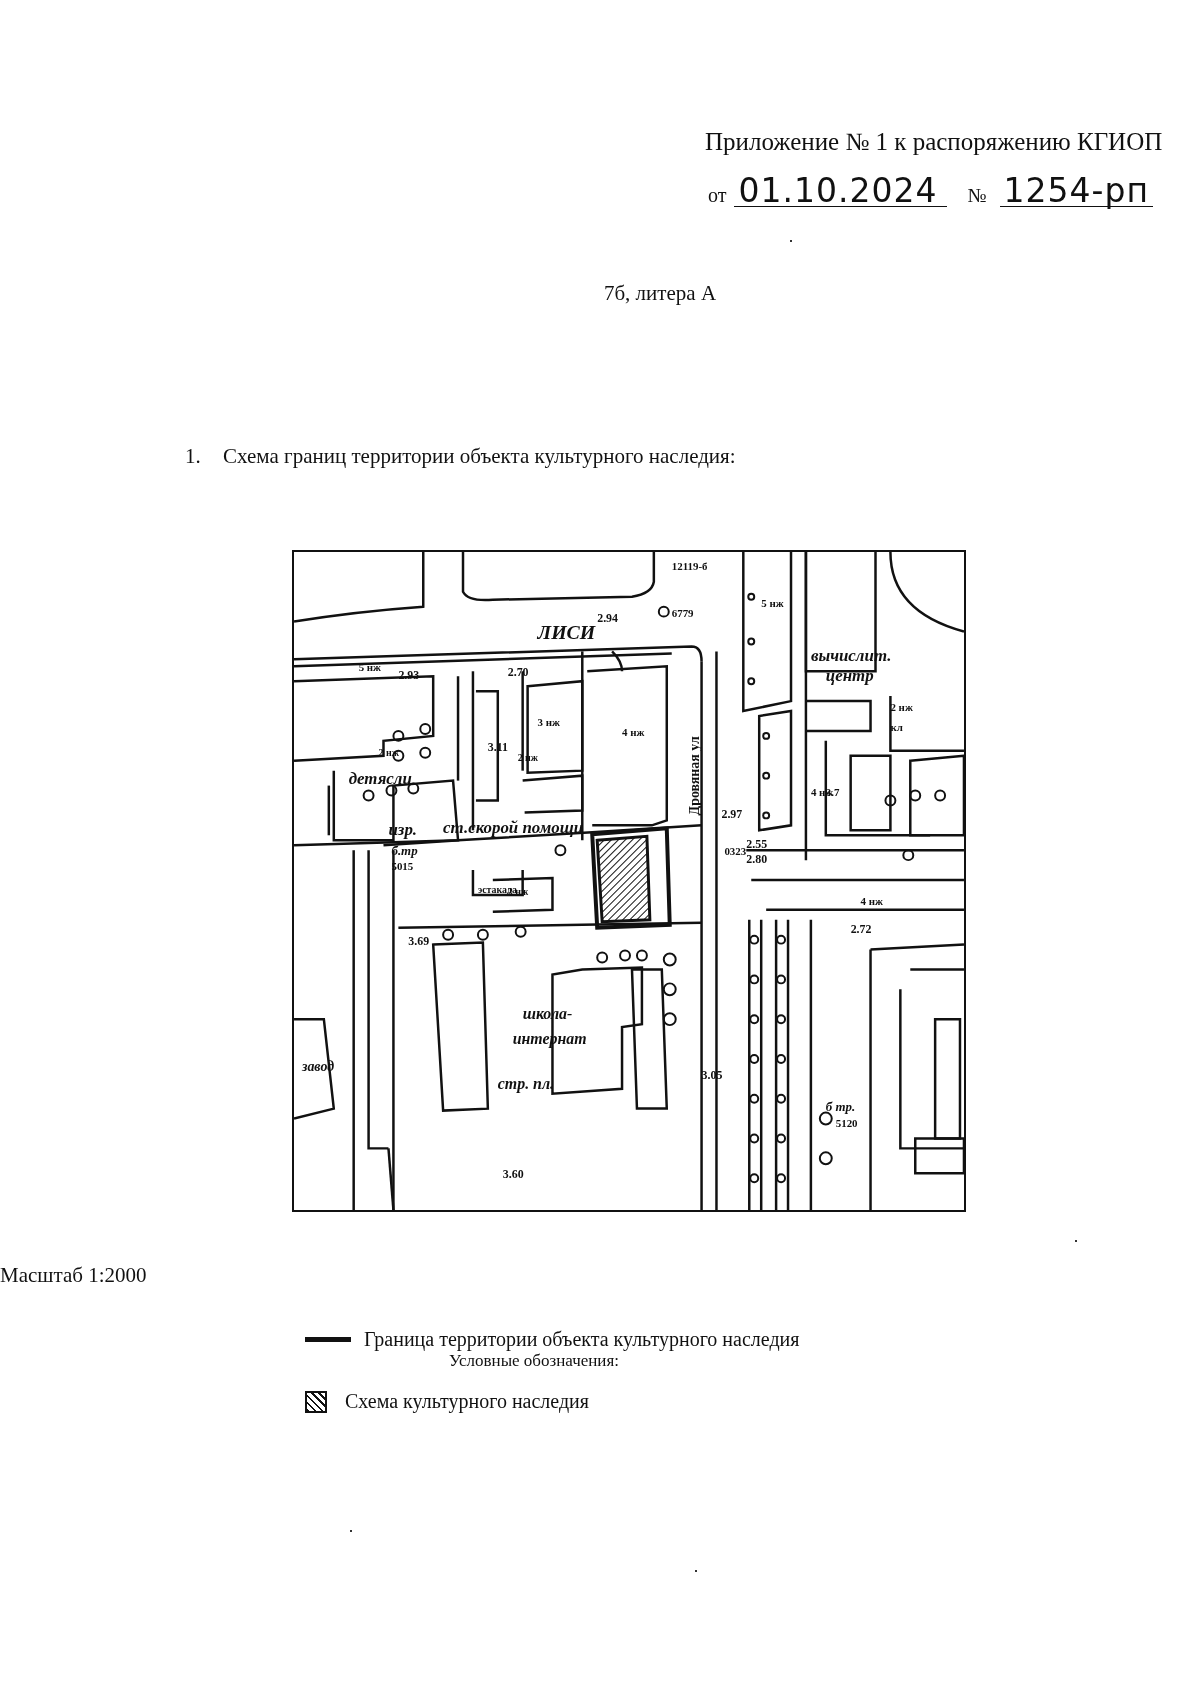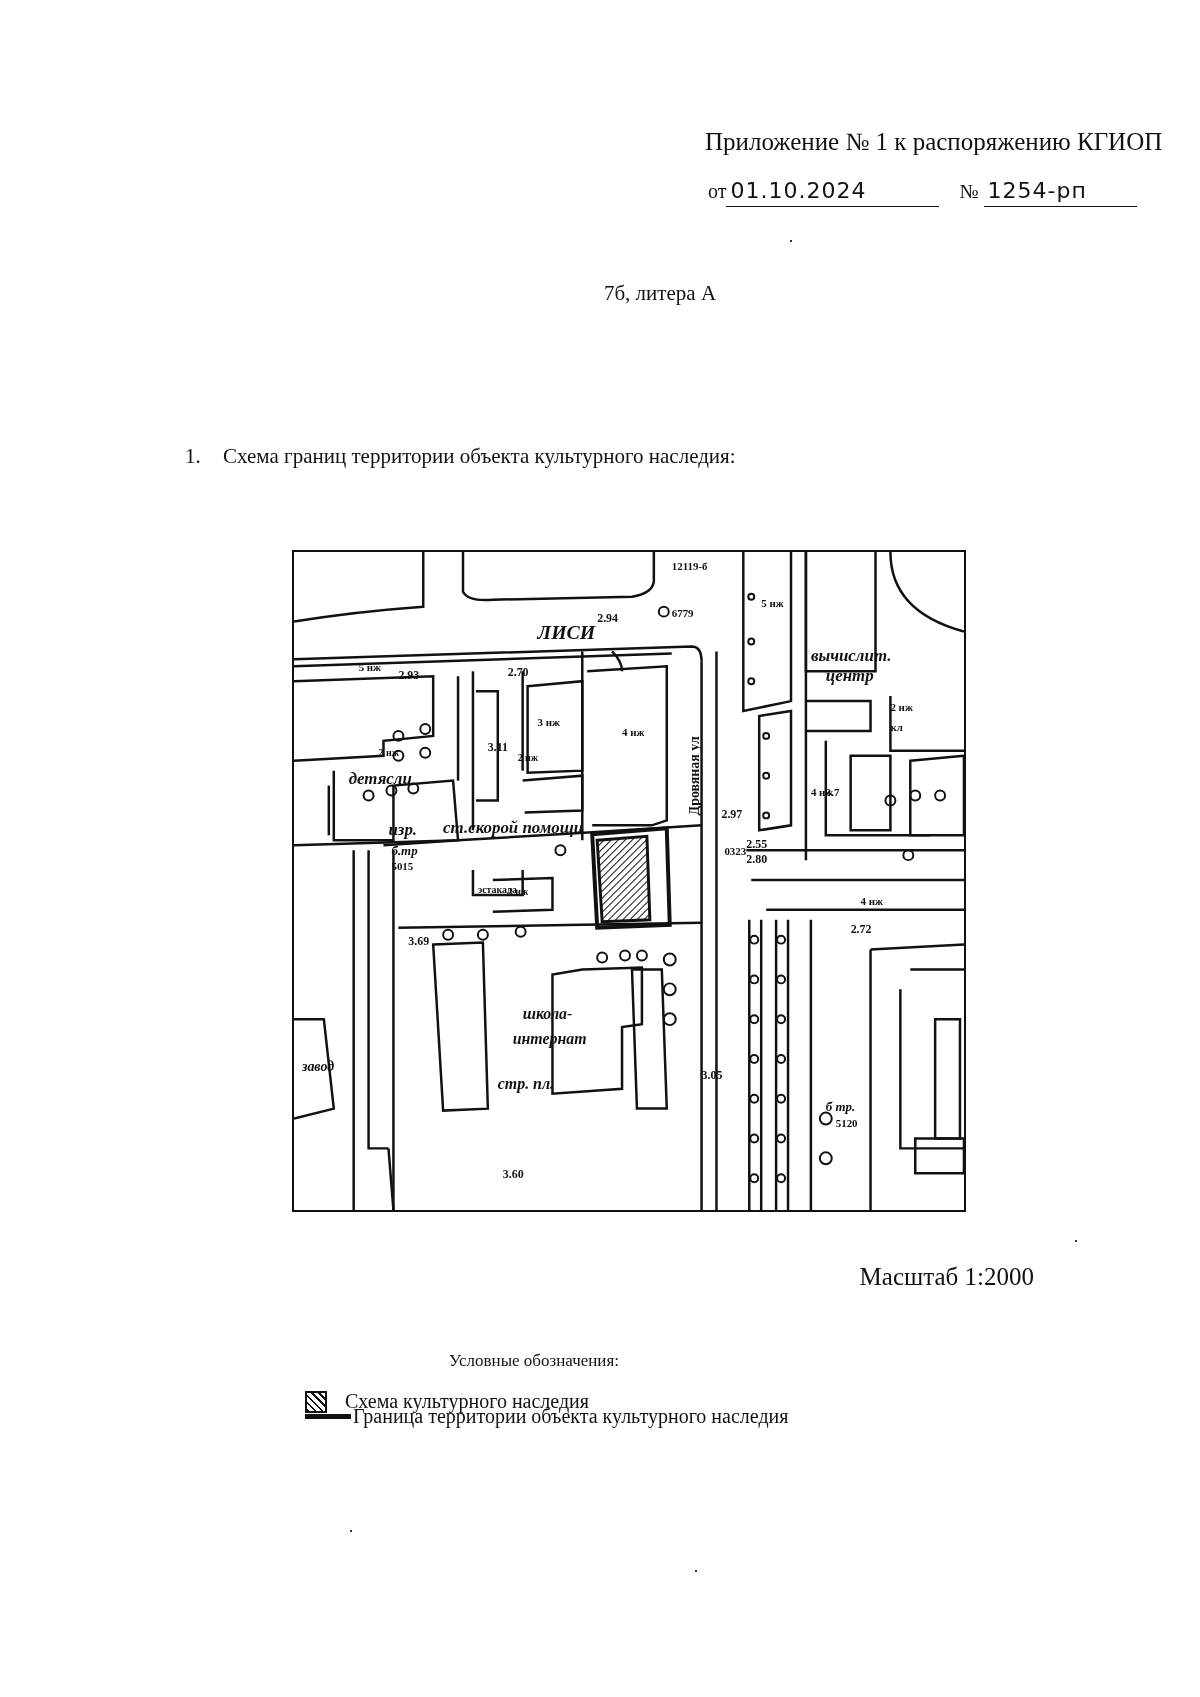--- a/index.html
+++ b/index.html
@@ -1,33 +1,33 @@
 <!DOCTYPE html>
 <html><head>
 <meta charset="utf-8">
 <style>
   html, body { margin: 0; padding: 0; background: #ffffff; }
   body { width: 1200px; height: 1697px; position: relative; overflow: hidden;
          font-family: "Liberation Serif", "DejaVu Serif", serif; color: #111; }
   .abs { position: absolute; }
   .appendix { left: 705px; top: 128px; font-size: 25px; white-space: nowrap; }
   .order-line { left: 708px; top: 176px; font-size: 20px; white-space: nowrap; }
-  .hand { font-family: "DejaVu Sans", sans-serif; font-size: 22px; letter-spacing: 1px; }
+  .hand { font-family: "DejaVu Sans", sans-serif; font-size: 33px; letter-spacing: 1px; margin-left: 8px; }
   .uline { display: inline-block; border-bottom: 1.5px solid #111; padding: 0 4px; line-height: 30px; }
   .date-val { width: 205px; }
   .num-val { width: 145px; }
   .title-block { left: 170px; width: 980px; top: 272px; text-align: center; font-size: 21px; line-height: 42px; }
   .section { left: 185px; top: 444px; font-size: 21px; }
   .section .n { display: inline-block; width: 38px; }
   .map { left: 292px; top: 550px; width: 674px; height: 662px; border: 2px solid #111; box-sizing: border-box; background: #fff; overflow: hidden; }
   .map svg { width: 100%; height: 100%; display: block; }
-  .scale { left: 0; width: 1034px; top: 1263px; text-align: right; font-size: 25px; }
+  .scale { left: 0; width: 1034px; top: 1263px; text-align: left; font-size: 21px; }
   .legend-title { left: 0; width: 1068px; top: 1351px; text-align: center; font-size: 17px; }
   .legend-row { left: 305px; font-size: 20px; display: flex; align-items: center; white-space: nowrap; }
-  .legend-row.r1 { top: 1405px; }
+  .legend-row.r1 { top: 1328px; gap: 11px; }
   .legend-row.r2 { top: 1390px; }
   .line-sym { width: 46px; height: 5px; background: #111; margin-right: 2px; }
   .hatch-sym { width: 22px; height: 22px; border: 2px solid #111; box-sizing: border-box; margin-right: 18px;
     background: repeating-linear-gradient(45deg, #111 0 2px, #fff 2px 5px); }
   .speck { width: 2px; height: 2px; background: #333; }
 </style>
 </head>
 <body>
 
 <div class="abs appendix">Приложение № 1 к распоряжению КГИОП</div>

